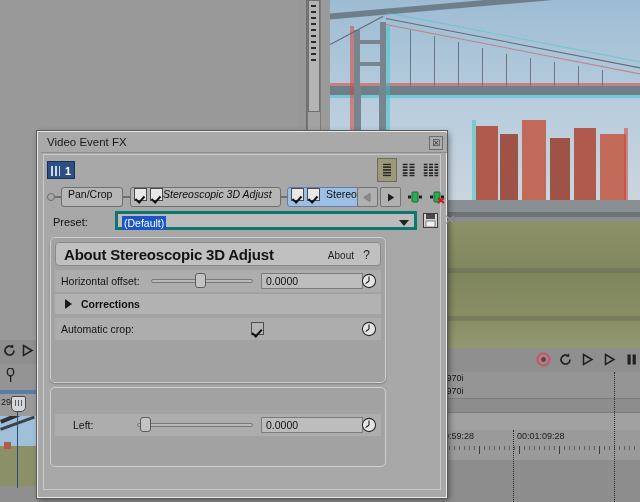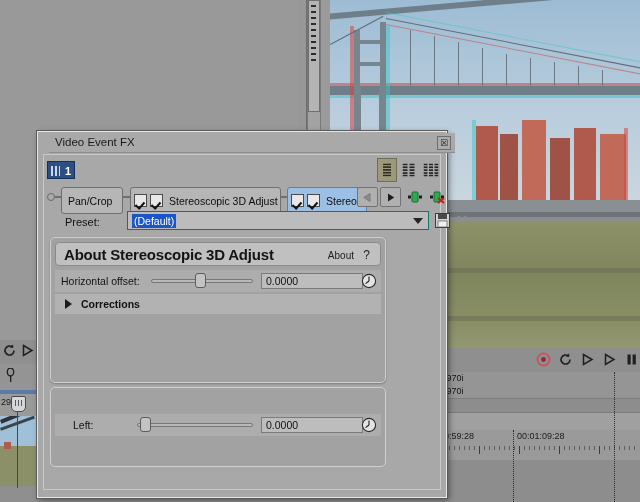--- a/index.html
+++ b/index.html
@@ -89,21 +89,21 @@
      line-height:13px;padding-left:1px;box-sizing:border-box;overflow:hidden;}
   #tl-left-29{position:absolute;left:0;top:58px;font-size:9px;color:#1a1a1a;}
 
   
   #dialog{
     left:37px;top:131px;width:408px;height:365px;
     background:#a8a8a8;
     border:1px solid #e8e8e8;
     box-shadow:0 0 0 1px #5a5a5a, 2px 2px 6px rgba(0,0,0,.45);
   }
-  #dlg-titlebar{position:absolute;left:11px;top:1px;width:406px;height:19px;
+  #dlg-titlebar{position:absolute;left:3px;top:1px;width:406px;height:19px;
     background:#a9a9a9;border-bottom:1px solid #8e8e8e;}
   #dlg-title{position:absolute;left:6px;top:3px;font-size:11.5px;color:#1a1a1a;}
   #dlg-close{position:absolute;right:4px;top:3px;width:14px;height:14px;
     background:#acacac;border:1px solid #6e6e6e;box-sizing:border-box;
     display:flex;align-items:center;justify-content:center;}
   #dlg-close .gl{font-size:9px;color:#2a2a2a;line-height:1;font-family:"DejaVu Sans",sans-serif;}
 
   #dlg-body{position:absolute;left:5px;top:22px;width:398px;height:336px;
     background:#a8a8a8;border:1px solid #c9c9c9;box-sizing:border-box;}
 
@@ -119,44 +119,44 @@
     background:#b3b3b3;border:1px solid #8f8f8f;box-sizing:border-box;}
   #fx-title-label{position:absolute;left:8px;top:5px;font-size:11px;font-weight:bold;color:#101010;}
   #fx-title-value{position:absolute;left:96px;top:5px;font-size:11px;color:#101010;}
   .layout-btn{position:absolute;top:0;width:20px;height:24px;box-sizing:border-box;}
   .layout-btn.active{background:#9d9a7c;border:1px solid #6f6d55;}
   .layout-btn.plain{background:transparent;border:none;}
   .grid-ico{position:absolute;left:50%;top:50%;transform:translate(-50%,-50%);}
 
   
   #fx-chain{position:absolute;left:3px;top:32px;width:390px;height:22px;}
-  .chain-pill{position:absolute;top:0;height:27px;box-sizing:border-box;
+  .chain-pill{position:absolute;top:0;height:20px;box-sizing:border-box;
     border:1px solid #6f6f6f;border-radius:3px;background:#b6b6b6;
-    display:flex;align-items:center;}
+    display:flex;align-items:flex-start;}
   .chain-pill.sel{background:#9cc0e4;border-color:#5d7fa6;}
   .pill-label{font-size:10.5px;color:#0d0d0d;white-space:nowrap;overflow:hidden;}
   .cbx{width:13px;height:13px;background:#e8e8e8;border:1px solid #4a4a4a;
     box-sizing:border-box;position:relative;margin-left:3px;flex:0 0 auto;}
   .cbx::after{content:"";position:absolute;left:2px;top:5px;width:4px;height:7px;
     border:solid #121212;border-width:0 2px 2px 0;transform:rotate(42deg);}
   .chain-connector{position:absolute;top:9px;height:2px;background:#6f6f6f;}
   .chain-dot{position:absolute;left:0;top:6px;width:8px;height:8px;
     border:1px solid #6a6a6a;border-radius:50%;background:#a9a9a9;box-sizing:border-box;}
   .nav-btn{position:absolute;top:0;width:21px;height:20px;background:#b0b0b0;
     border:1px solid #737373;box-sizing:border-box;border-radius:2px;
     display:flex;align-items:center;justify-content:center;}
   .nav-btn.disabled{color:#8d8d8d;}
   .plug-btn{position:absolute;top:1px;width:19px;height:18px;
     display:flex;align-items:center;justify-content:center;}
 
   
-  #preset-row{position:absolute;left:15px;top:56px;width:390px;height:24px;}
+  #preset-row{position:absolute;left:3px;top:56px;width:390px;height:24px;}
   #preset-label{position:absolute;left:6px;top:5px;font-size:11px;color:#111;}
   #preset-combo{position:absolute;left:68px;top:0;width:302px;height:19px;
-    background:#bcbcbc;border:1px solid #0f766e;box-sizing:border-box;}
+    background:#bcbcbc;border:3px solid #0f766e;box-sizing:border-box;}
   #preset-value{position:absolute;left:4px;top:2px;font-size:10.5px;color:#ffffff;
     background:#1b55c8;padding:0 2px;line-height:14px;}
   #preset-caret{position:absolute;right:5px;top:6px;width:0;height:0;
     border-left:5px solid transparent;border-right:5px solid transparent;
     border-top:6px solid #242424;}
   #preset-save{position:absolute;left:376px;top:2px;width:15px;height:15px;}
   #preset-del{position:absolute;left:396px;top:2px;width:14px;height:14px;
     font-size:15px;color:#8f8f8f;line-height:14px;text-align:center;}
 
   
@@ -476,21 +476,21 @@
     <div id="fx-chain">
       <div class="chain-dot"></div>
       <div class="chain-connector" style="left:8px;width:6px;"></div>
       <div class="chain-pill" style="left:14px;width:62px;padding-left:6px;">
         <span class="pill-label">Pan/Crop</span>
       </div>
       <div class="chain-connector" style="left:76px;width:7px;"></div>
       <div class="chain-pill" style="left:83px;width:151px;">
         <span class="cbx"></span>
         <span class="cbx"></span>
-        <span class="pill-label" style="margin-left:6px;">Stereoscopic 3D Adjust</span>
+        <span class="pill-label" style="font-style:italic;">Stereoscopic 3D Adjust</span>
       </div>
       <div class="chain-connector" style="left:234px;width:6px;"></div>
       <div class="chain-pill sel" style="left:240px;width:80px;overflow:hidden;">
         <span class="cbx"></span>
         <span class="cbx"></span>
         <span class="pill-label" style="margin-left:6px;">Stereos</span>
       </div>
       <div class="nav-btn disabled" style="left:310px;">
         <svg width="9" height="9" viewBox="0 0 9 9">
             <path d="M7 0.5 L7 8.5 L0.8 4.5 Z" fill="#8c8c8c" stroke="#7a7a7a" stroke-width="1"></path>
@@ -554,20 +554,30 @@
             <path d="M8 8 L8 3.4 M8 8 L4.6 10.6" stroke="#1a1a1a" stroke-width="1.1" fill="none"></path>
           </svg>
         </div>
       </div>
 
       <div class="group-row" style="top:56px;">
         <span class="group-arrow closed"></span>
         <span class="group-label">Corrections</span>
       </div>
 
+      <div class="param-row alt" style="top:80px;">
+        <span class="param-label">Automatic crop:</span>
+        <span class="rowcbx" style="left:196px;"></span>
+        <div class="clock">
+          <svg width="16" height="16" viewBox="0 0 16 16">
+            <circle cx="8" cy="8" r="6.6" fill="#e4e4e4" stroke="#2c2c2c" stroke-width="1.1"></circle>
+            <path d="M8 8 L8 3.4 M8 8 L4.6 10.6" stroke="#1a1a1a" stroke-width="1.1" fill="none"></path>
+          </svg>
+        </div>
+      </div>
 
     </div>
 
     <div id="plugin-panel2">
 
       <div class="param-row alt" style="top:26px;">
         <span class="param-label" style="left:18px;">Left:</span>
         <div class="slider" style="left:82px;width:116px;">
           <div class="trk"></div>
           <div class="thumb" style="left:3px;"></div>

